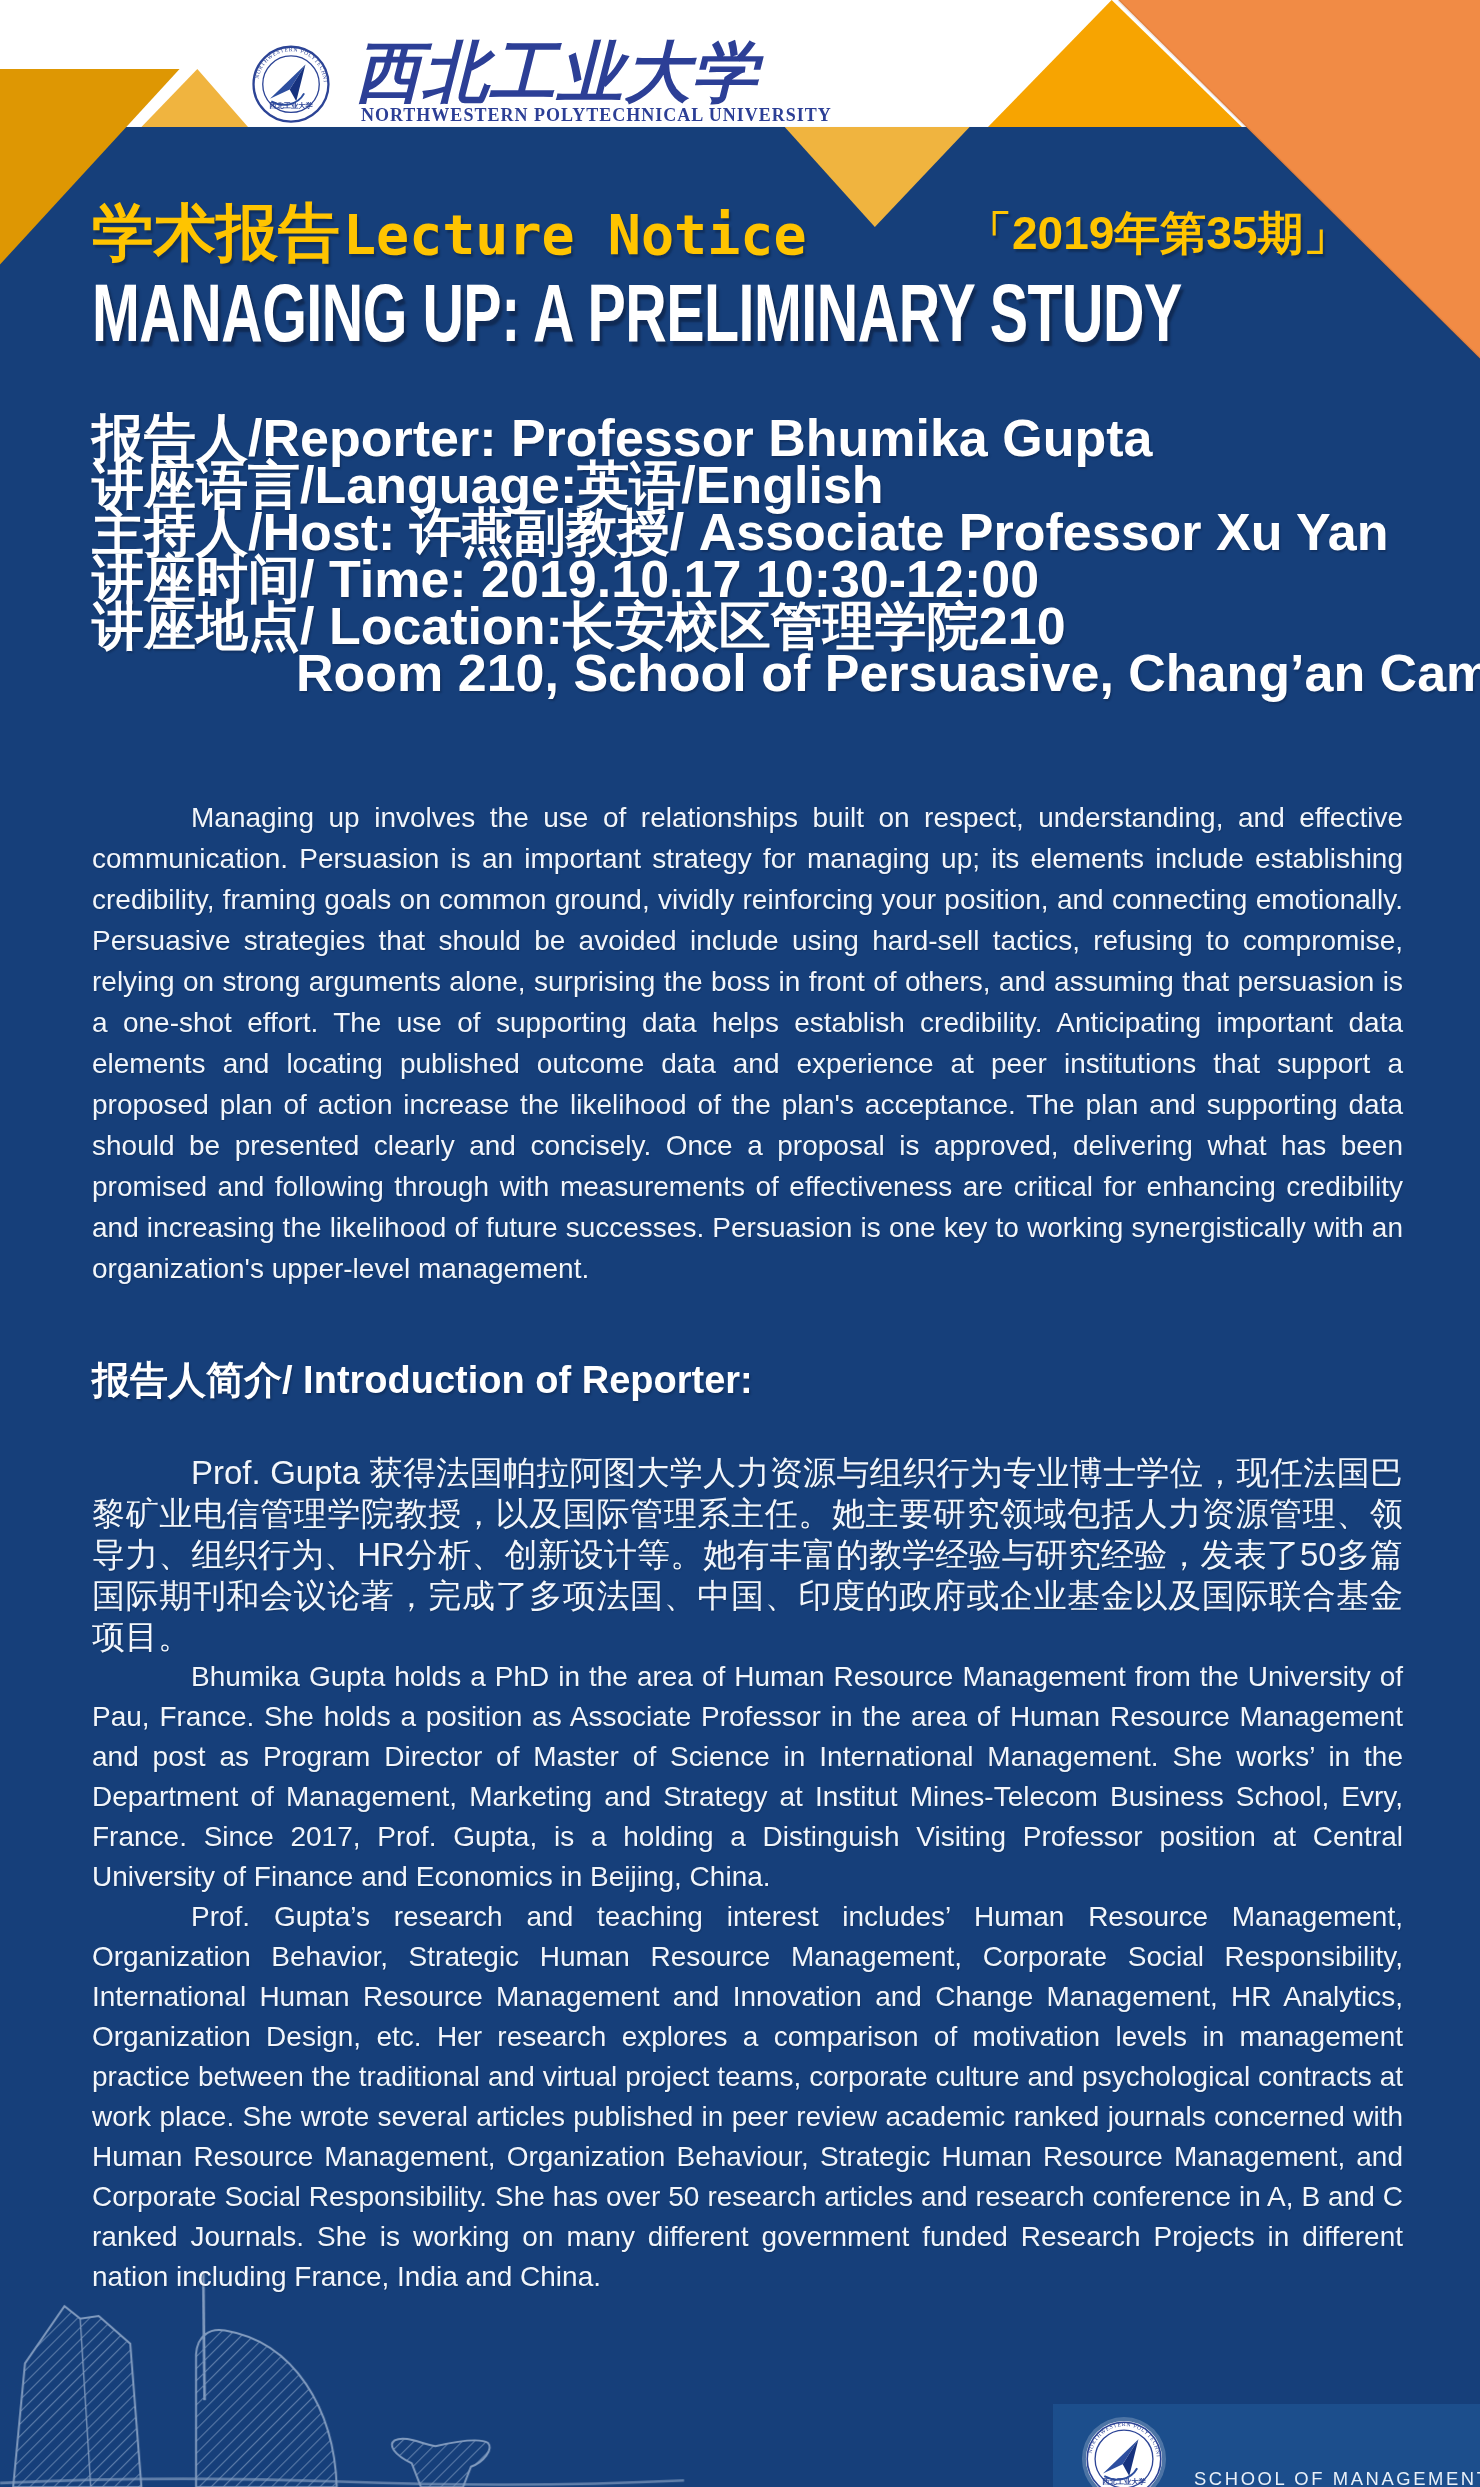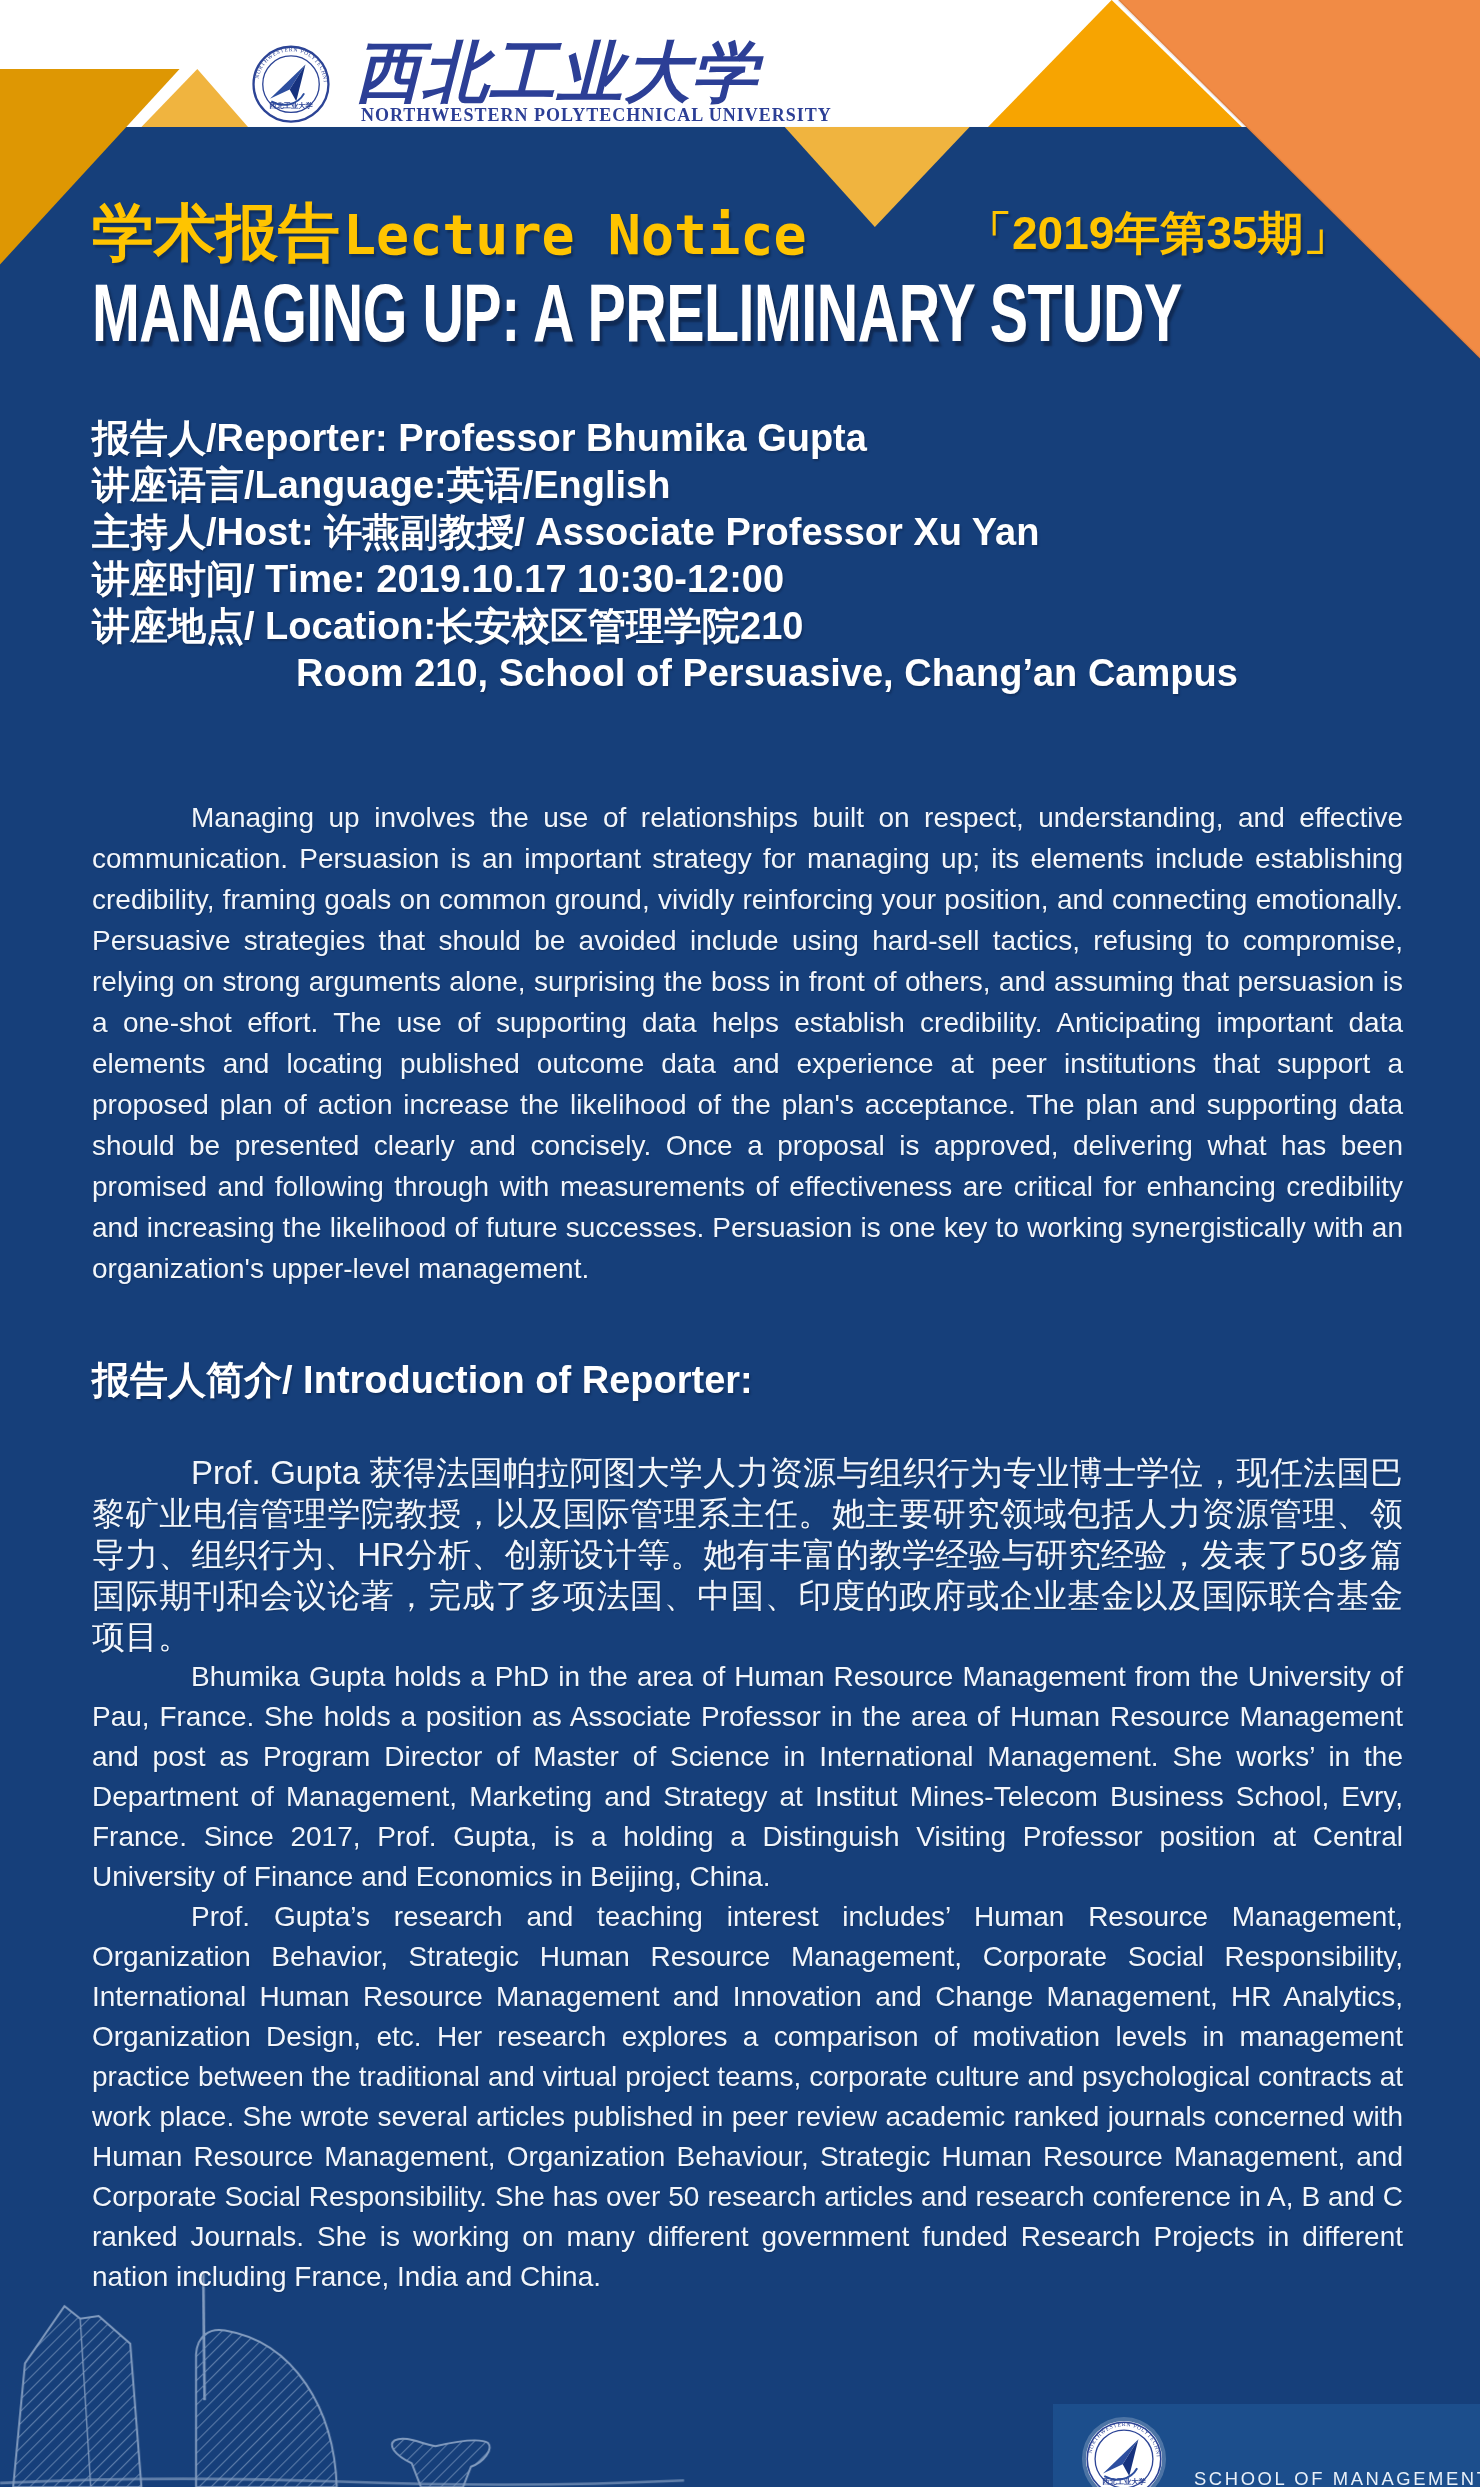--- a/index.html
+++ b/index.html
@@ -20,21 +20,21 @@
   .banner-cn{font-size:62px;font-weight:bold;}
   .banner-en{font-size:55px;font-weight:bold;font-family:"DejaVu Sans Mono","Liberation Mono",monospace;}
   .issue{position:absolute;left:966px;top:203px;font-size:46px;font-weight:bold;color:#FFC400;
          white-space:nowrap;text-shadow:2px 2.6px 2px rgba(10,20,40,.35);}
   .main-title{position:absolute;left:92px;top:266px;font-size:82px;font-weight:bold;color:#ffffff;
               white-space:nowrap;transform:scaleX(.70);transform-origin:left top;letter-spacing:-0.7px;
               text-shadow:4px 4.6px 2.6px rgba(8,18,40,.45);}
 
   
   .details{position:absolute;left:92px;top:415px;width:1316px;color:#fff;font-weight:bold;
-           font-size:38px;line-height:47px;text-shadow:1.3px 2px 2px rgba(8,18,40,.3);white-space:nowrap;}
+           font-size:52px;line-height:47px;text-shadow:1.3px 2px 2px rgba(8,18,40,.3);white-space:nowrap;}
   .details .indent{padding-left:204px;}
 
   
   .sec-heading{position:absolute;left:92px;color:#fff;font-weight:bold;font-size:38px;
                text-shadow:1.3px 2px 2px rgba(8,18,40,.3);white-space:nowrap;}
   .abstract-heading{top:750px;}
   .abstract-body{position:absolute;left:92px;top:797px;width:1311px;color:#F2F6FB;font-size:28px;
                  line-height:41px;text-align:justify;text-indent:99px;
                  text-shadow:0.7px 1.3px 1.3px rgba(8,18,40,.25);}
   .reporter-heading{top:1355px;text-align:right;}

